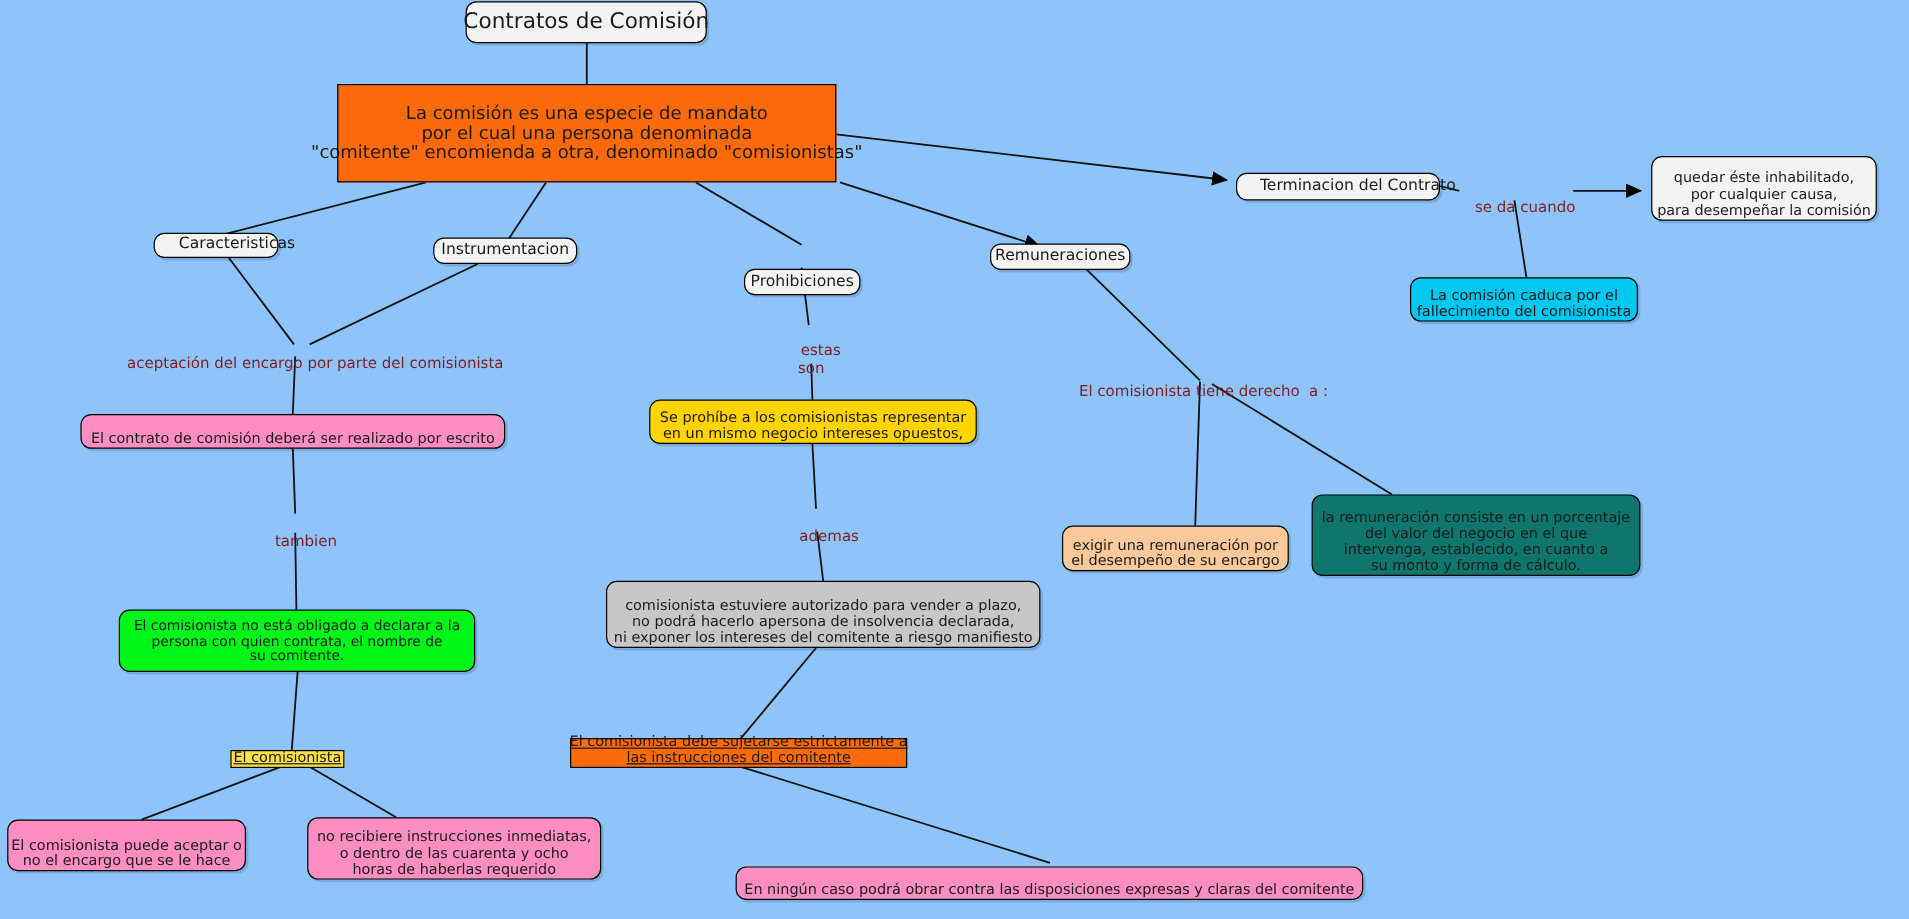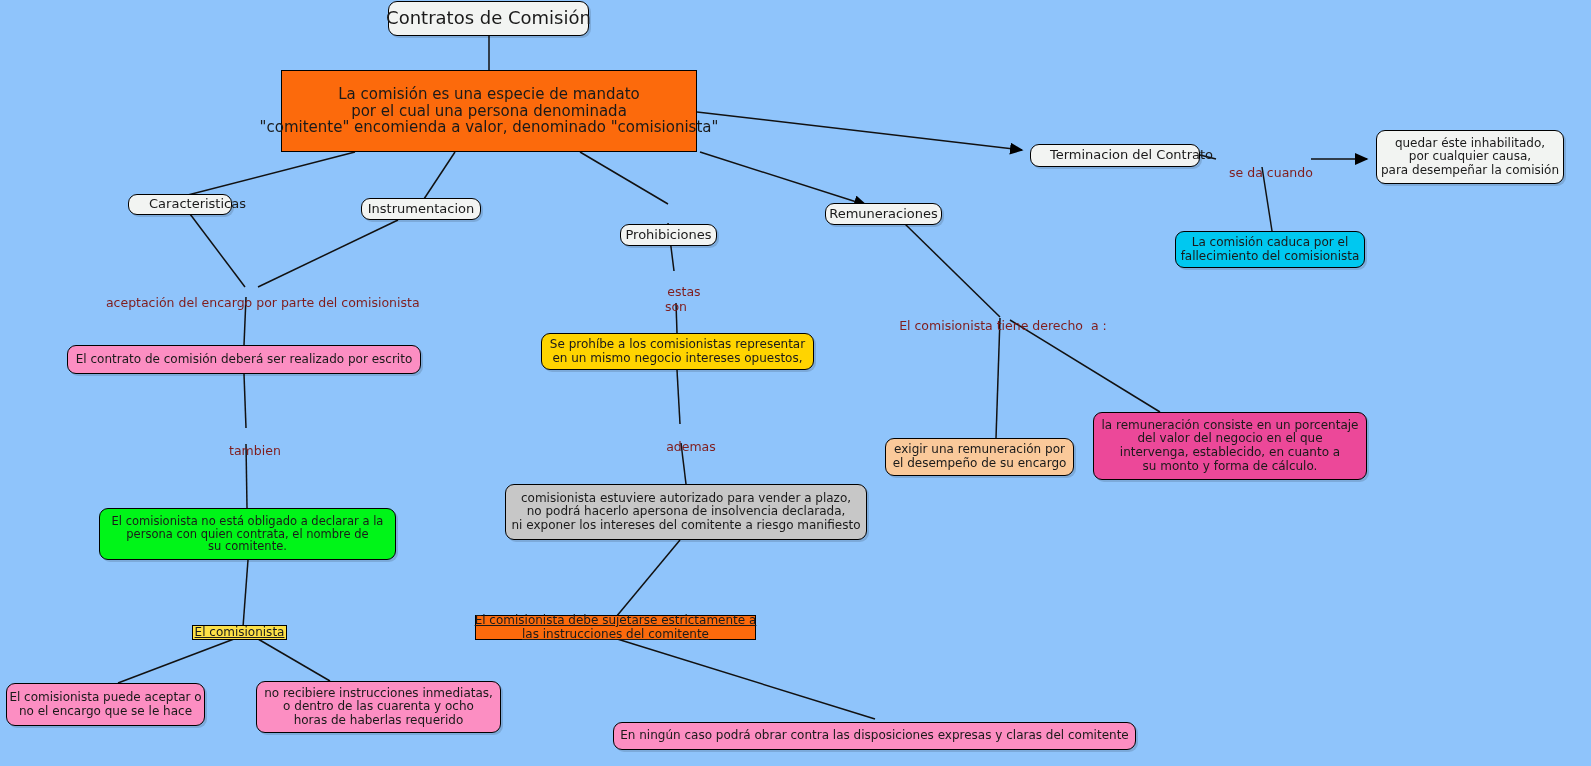--- a/index.html
+++ b/index.html
@@ -35,21 +35,21 @@
     justify-content: center;
     white-space: pre;
     z-index: 3;
     box-shadow: 2px 2px 0 rgba(0,0,0,0.13);
   }
   .n-white   { background: #f2f4f2; }
   .n-orange  { background: #fc6a0c; border-radius: 0; box-shadow: none; }
   .n-pink    { background: #fc8ec2; }
   .n-green   { background: #00f518; }
   .n-yellow  { background: #ffd400; }
-  .n-lyellow { background: #ec4899; }
+  .n-lyellow { background: #0f766e; }
   .n-gray    { background: #c7c7c7; }
   .n-cyan    { background: #00c8f0; }
   .n-peach   { background: #fac99a; }
   .n-sel {
     background: #fde047;
     border: 1.5px solid #000;
     border-radius: 0;
     box-shadow: none;
     text-decoration: underline;
   }
@@ -59,21 +59,21 @@
     color: #7f1d1d;
     line-height: 1.15;
     white-space: pre;
     z-index: 2;
   }
   .title-node {
     font-size: 18px;
   }
   .root-node { font-size: 15px; }
   .mid-node  { font-size: 13px; }
-  .leaf-12   { font-size: 12px; }
+  .leaf-12   { font-size: 12px; align-items: flex-end; }
   .leaf-115  { font-size: 11.5px; }
   .lbl-12    { font-size: 12.5px; }
 </style>
 </head>
 <body>
 
 <div id="canvas">
 
   <svg id="links" viewBox="0 0 1591 766">
     <defs>
@@ -126,21 +126,21 @@
     </g>
   </svg>
 
   <div class="node n-white title-node" style="left:388px; top:1px; width:201px; height:35px;">
     <span>Contratos de Comisión</span>
   </div>
 
   <div class="node n-orange root-node" style="left:281px; top:70px; width:416px; height:82px;">
     <span>La comisión es una especie de mandato
 por el cual una persona denominada
-"comitente" encomienda a valor, denominado "comisionista"</span>
+"comitente" encomienda a otra, denominado "comisionistas"</span>
   </div>
 
   <div class="node n-white mid-node" style="left:128px; top:194px; width:104px; height:21px;padding-left:35px;">
     <span>Caracteristicas</span>
   </div>
 
   <div class="node n-white mid-node" style="left:361px; top:198px; width:120px; height:22px;">
     <span>Instrumentacion</span>
   </div>
 

